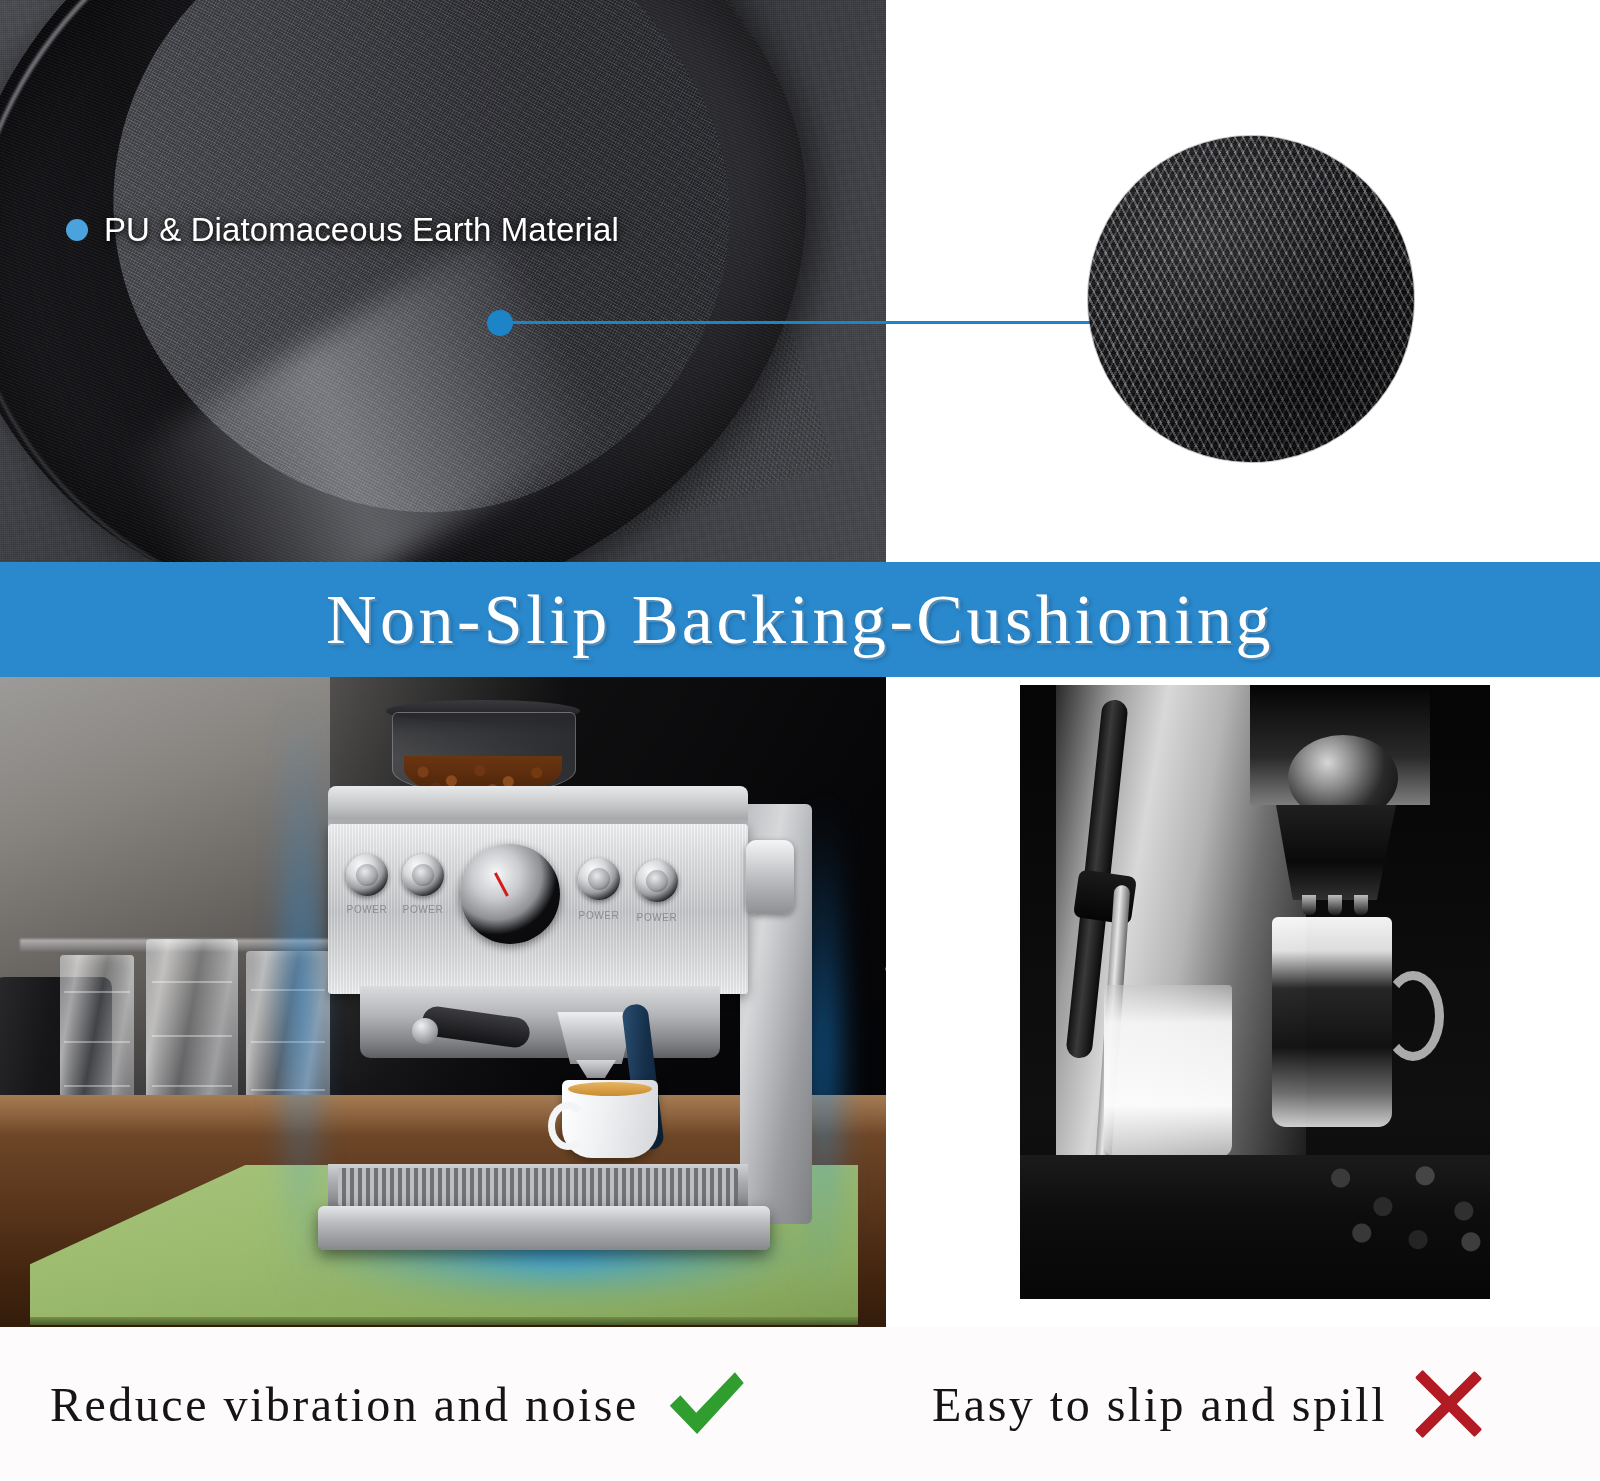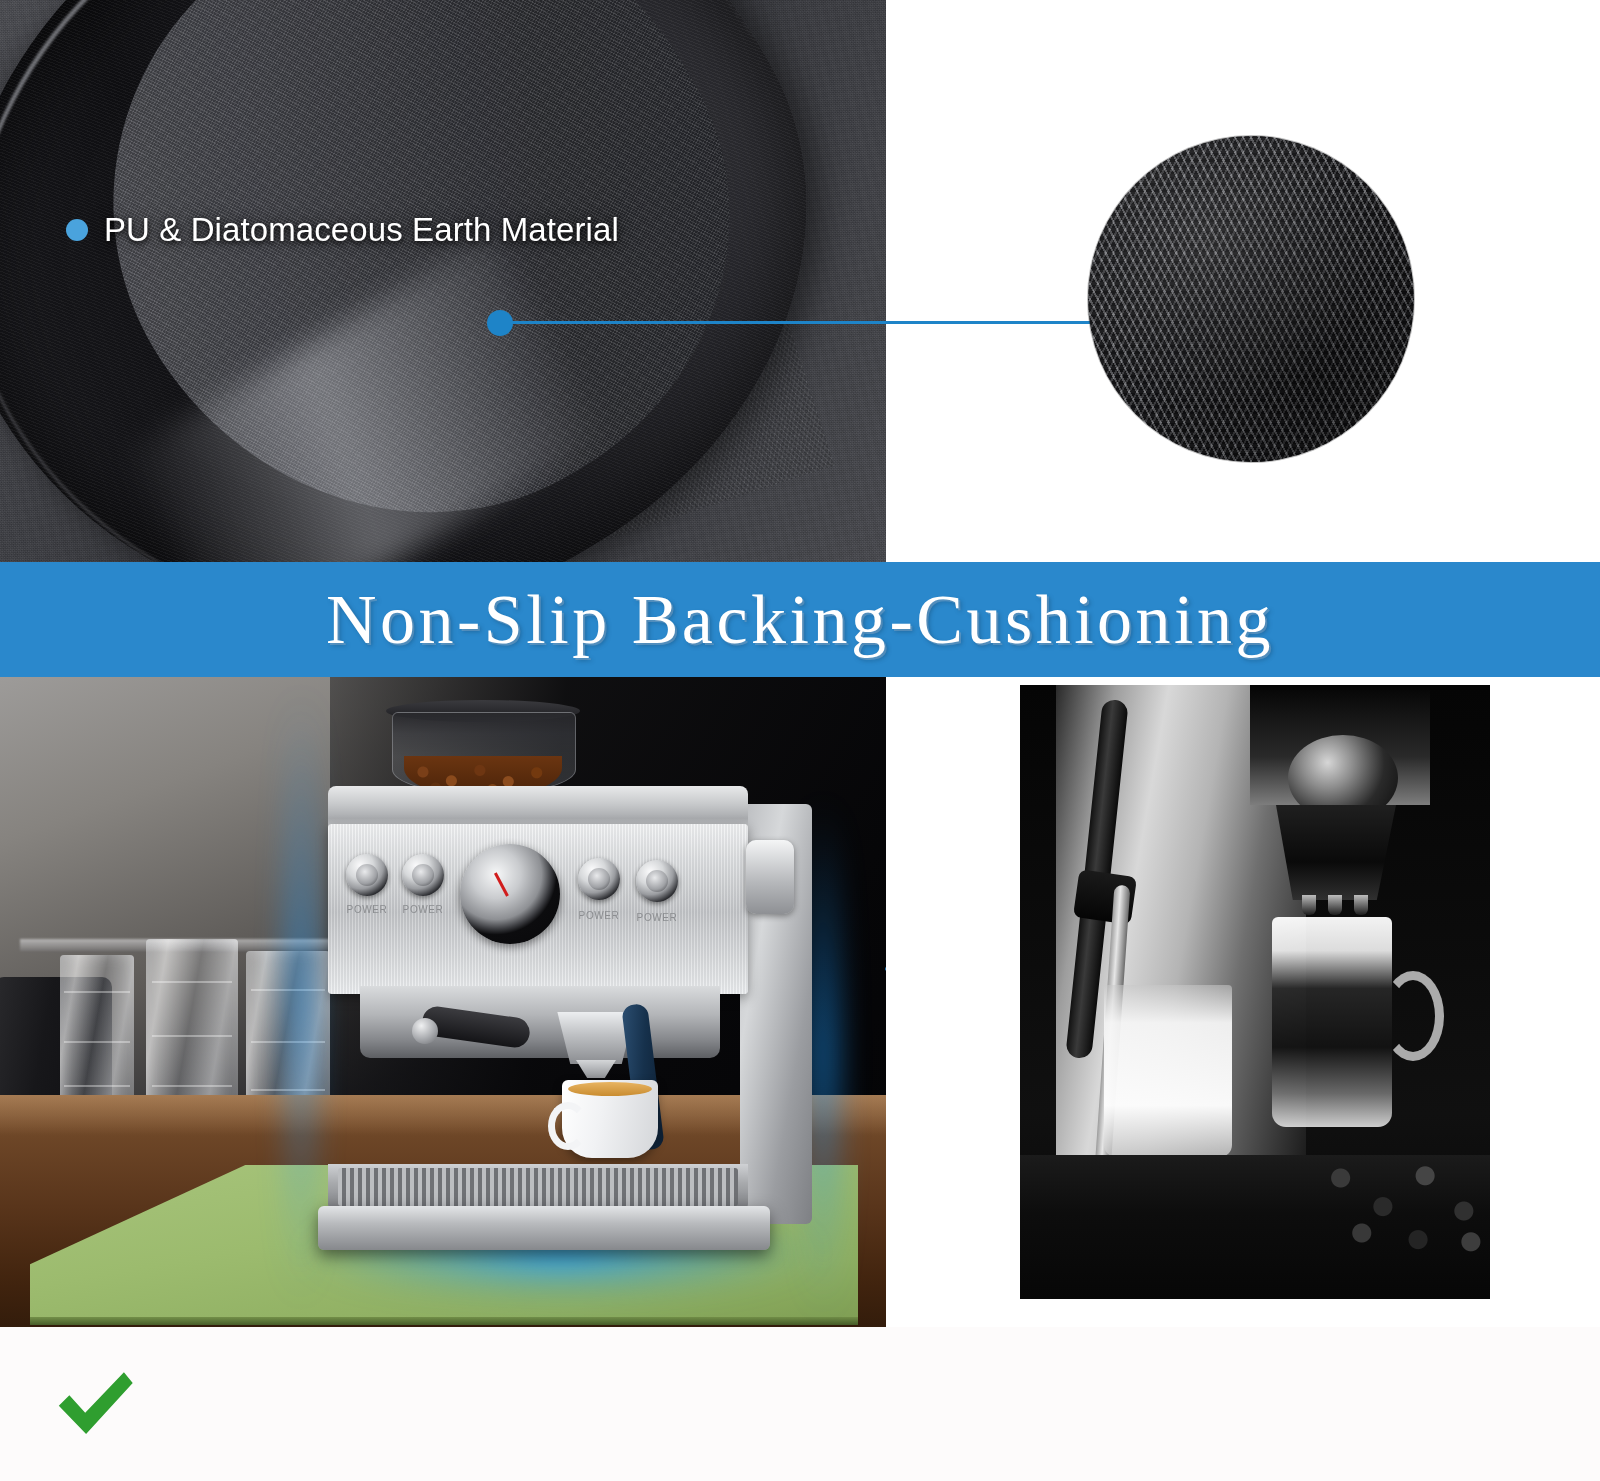--- a/index.html
+++ b/index.html
@@ -383,19 +383,29 @@
         <div class="bw-latte-handle"></div>
         <div class="bw-milk-glass"></div>
         <div class="bw-counter"></div>
         <div class="bw-beans"></div>
       </div>
     </div>
   </div>
 
   <div class="captions">
     <div class="cap" style="left:50px;">
+      <span class="cap-text">Reduce vibration and noise</span>
       <svg class="check" viewBox="0 0 100 100">
         <path id="check-path" d="M10 52 L22 40 L40 60 L84 14 L94 26 L41 84 Z" fill="#2f9e2f"></path>
       </svg>
     </div>
+    <div class="cap" style="left:932px;">
+      <span class="cap-text">Easy to slip and spill</span>
+      <svg class="cross" viewBox="0 0 100 100">
+        <g id="cross-g" fill="#b21a24">
+          <rect x="44" y="-4" width="14" height="108" rx="2" transform="rotate(45 50 50)"></rect>
+          <rect x="44" y="-4" width="14" height="108" rx="2" transform="rotate(-45 50 50)"></rect>
+        </g>
+      </svg>
+    </div>
   </div>
 
 </div>
 
 </body></html>

